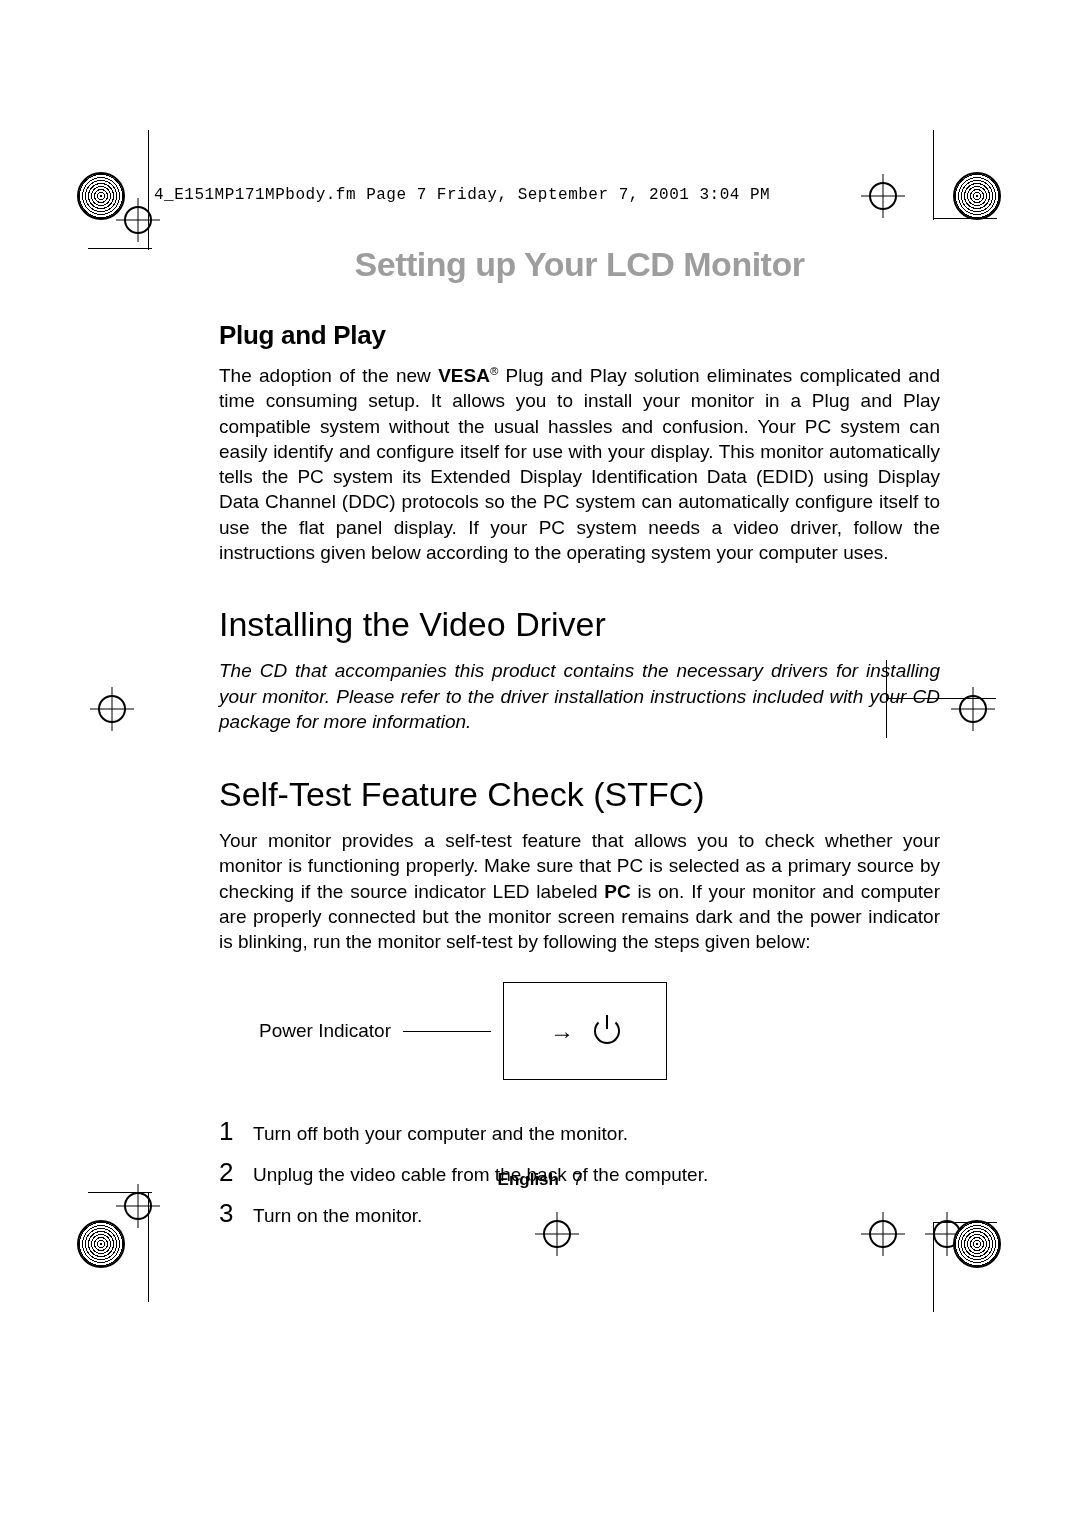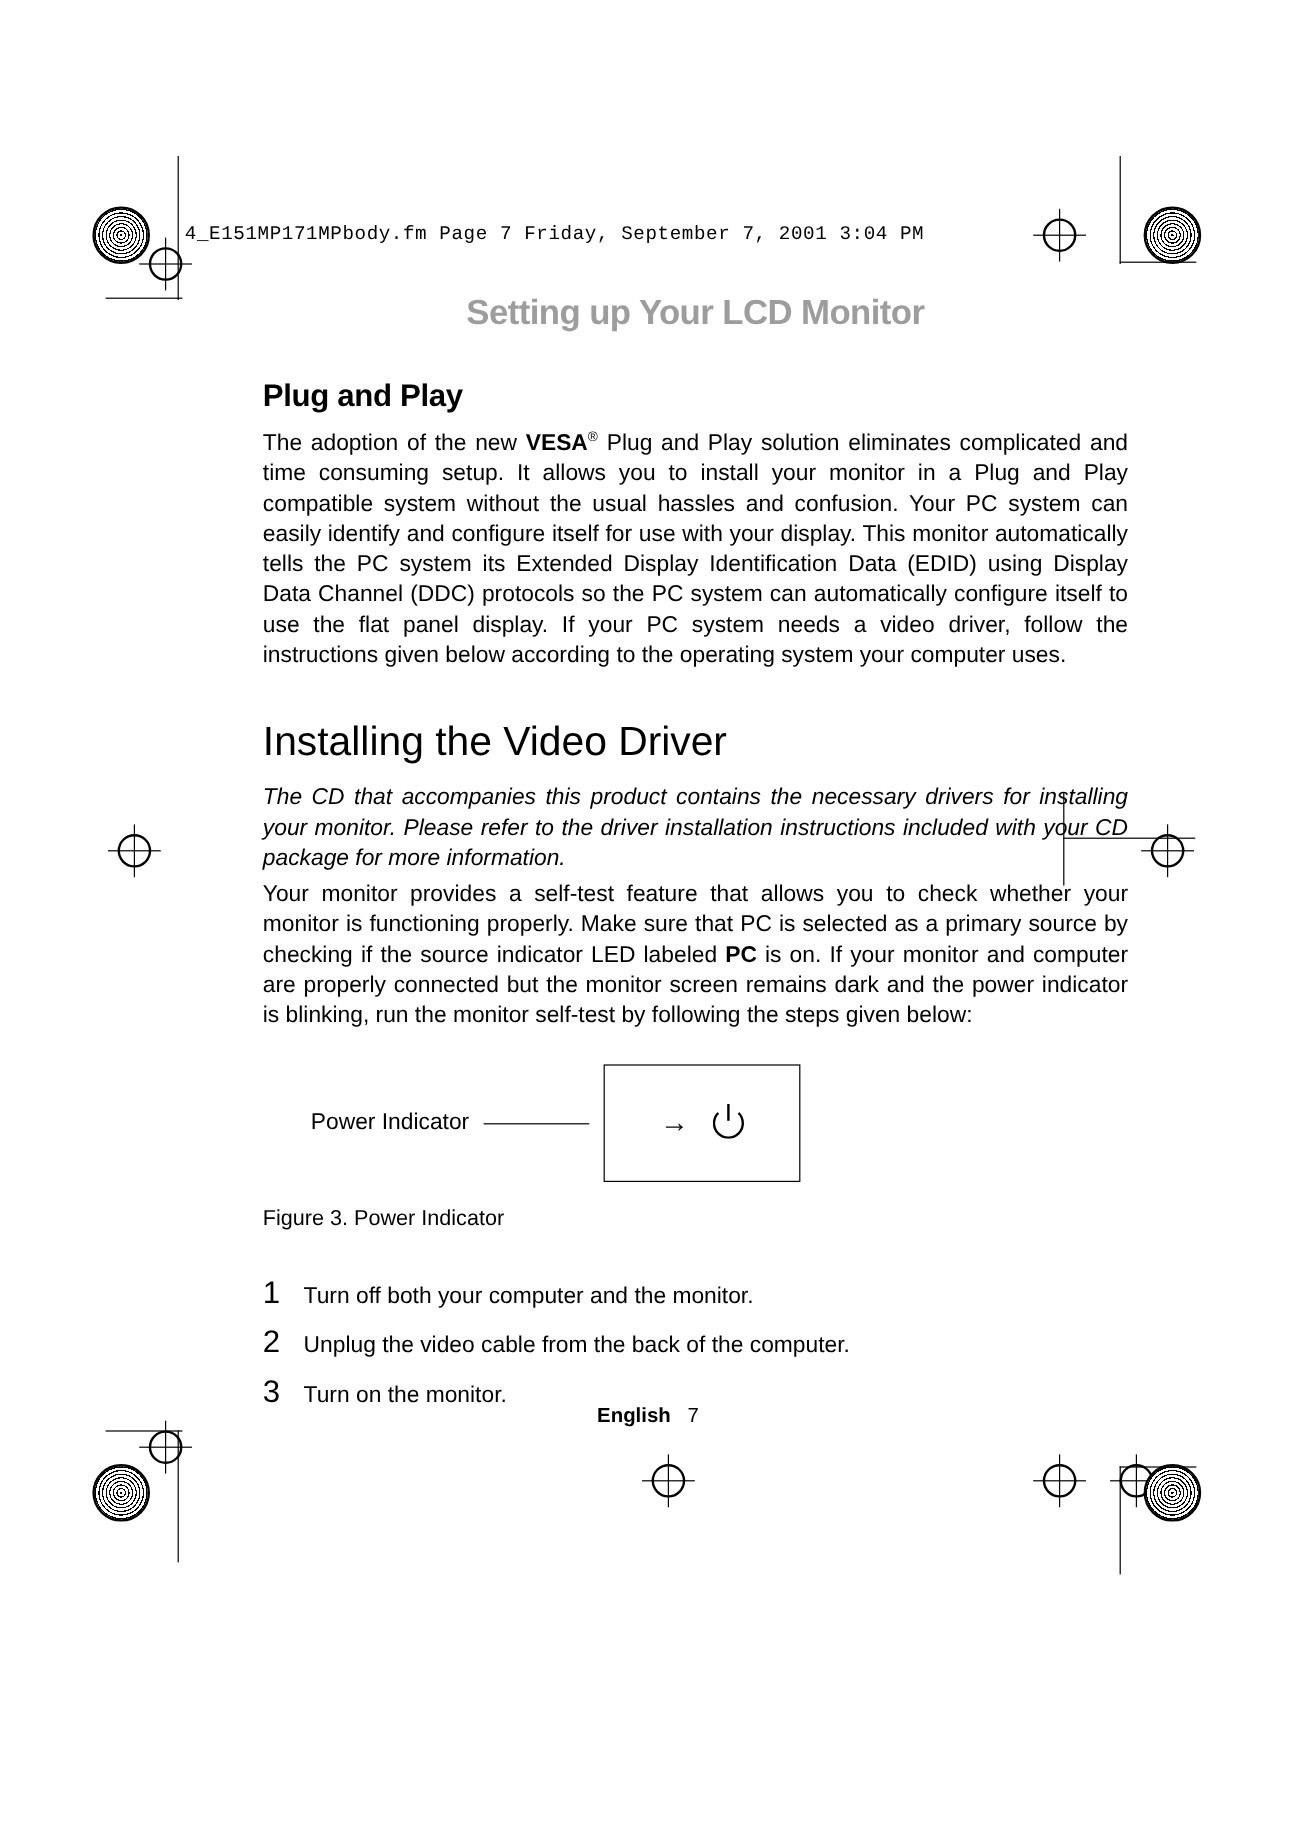--- a/index.html
+++ b/index.html
@@ -46,21 +46,21 @@
   .running-head {
     position: absolute;
     left: 154px;
     top: 186px;
     font-family: "Courier New", monospace;
     font-size: 16px;
     letter-spacing: 0.5px;
     color: #000;
   }
   .chapter-title {
-    font-size: 29px;
+    font-size: 34px;
     font-weight: 800;
     color: #9d9d9d;
     letter-spacing: -0.5px;
     text-align: center;
     margin: 20px 0 36px 0;
     font-family: Arial, "Arial Black", Helvetica, sans-serif;
   }
   .h2 {
     font-size: 26px;
     font-weight: 700;
@@ -189,35 +189,35 @@
 
     <div class="h2">Plug and Play</div>
     <p class="body-p">
       <span>The adoption of the new </span><b class="inline">VESA</b><sup class="reg">®</sup>
       <span> Plug and Play solution eliminates complicated and time consuming setup. It allows you to install your monitor in a Plug and Play compatible system without the usual hassles and confusion. Your PC system can easily identify and configure itself for use with your display. This monitor automatically tells the PC system its Extended Display Identification Data (EDID) using Display Data Channel (DDC) protocols so the PC system can automatically configure itself to use the flat panel display. If your PC system needs a video driver, follow the instructions given below according to the operating system your computer uses.</span>
     </p>
 
     <div class="h3">Installing the Video Driver</div>
     <p class="body-p loose">The CD that accompanies this product contains the necessary drivers for installing your monitor. Please refer to the driver installation instructions included with your CD package for more information.</p>
 
+    <div class="h3">Self-Test Feature Check (STFC)</div>
     <p class="body-p">
       <span>Your monitor provides a self-test feature that allows you to check whether your monitor is functioning properly. Make sure that PC is selected as a primary source by checking if the source indicator LED labeled </span>
       <b class="inline">PC</b>
       <span> is on. If your monitor and computer are properly connected but the monitor screen remains dark and the power indicator is blinking, run the monitor self-test by following the steps given below:</span>
     </p>
 
     <div class="fig-wrap">
       <span class="fig-label">Power Indicator</span>
       <span class="fig-line"></span>
       <div class="fig-box">
         <span class="arrow">→</span>
         <span class="power-icon"></span>
       </div>
     </div>
-    <div class="fig-caption">Figure 3. Power Indicator</div>
 
     <ol class="steps">
       <li>
         <span class="step-num">1</span>
         <span class="step-text">Turn off both your computer and the monitor.</span>
       </li>
       <li>
         <span class="step-num">2</span>
         <span class="step-text">Unplug the video cable from the back of the computer.</span>
       </li>

